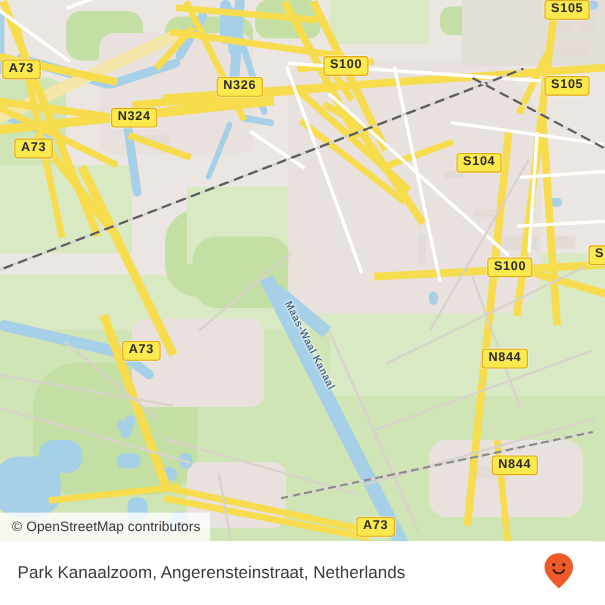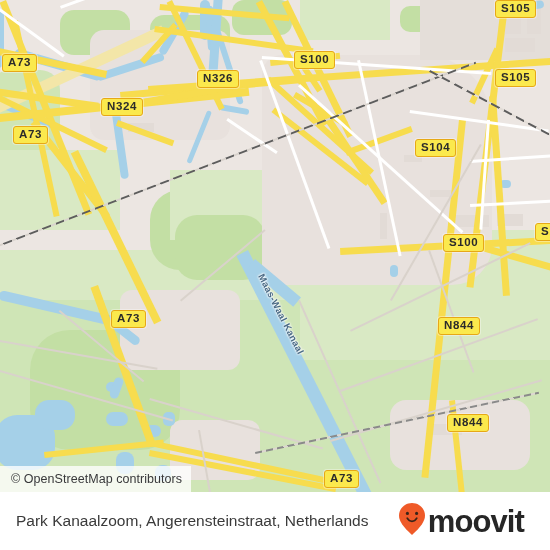--- a/index.html
+++ b/index.html
@@ -330,17 +330,16 @@
     <div class="footer-title">Park Kanaalzoom, Angerensteinstraat, Netherlands</div>
     <div class="brand">
       <span class="brand-mark">
         <svg width="28" height="34" viewBox="0 0 28 34" xmlns="http://www.w3.org/2000/svg" aria-hidden="true">
           <path d="M14 1C6.82 1 1 6.6 1 13.5 1 19.3 5.2 25 14 33c8.8-8 13-13.7 13-19.5C27 6.6 21.18 1 14 1z" fill="#ef5a28"></path>
           <circle cx="9.4" cy="11.4" r="1.55" fill="#3a2418"></circle>
           <circle cx="18.6" cy="11.4" r="1.55" fill="#3a2418"></circle>
           <path d="M9.2 16.2c1.2 2.1 3 3.1 4.8 3.1s3.6-1 4.8-3.1" stroke="#3a2418" stroke-width="1.7" fill="none" stroke-linecap="round"></path>
         </svg>
       </span>
-      <span class="brand-name">moovit</span>
     </div>
   </div>
 
 </div>
 
 </body></html>

